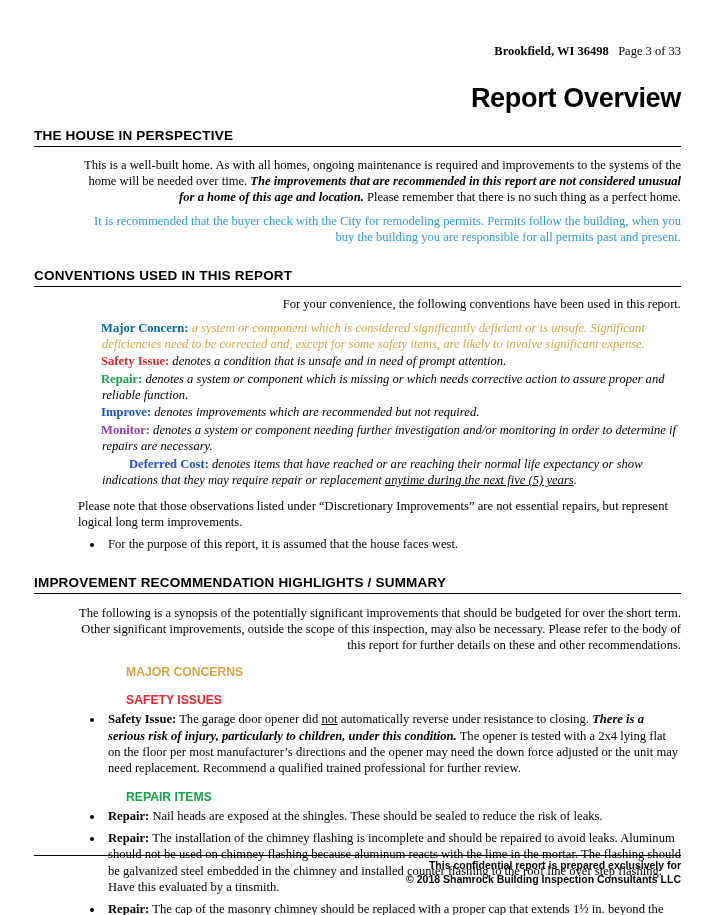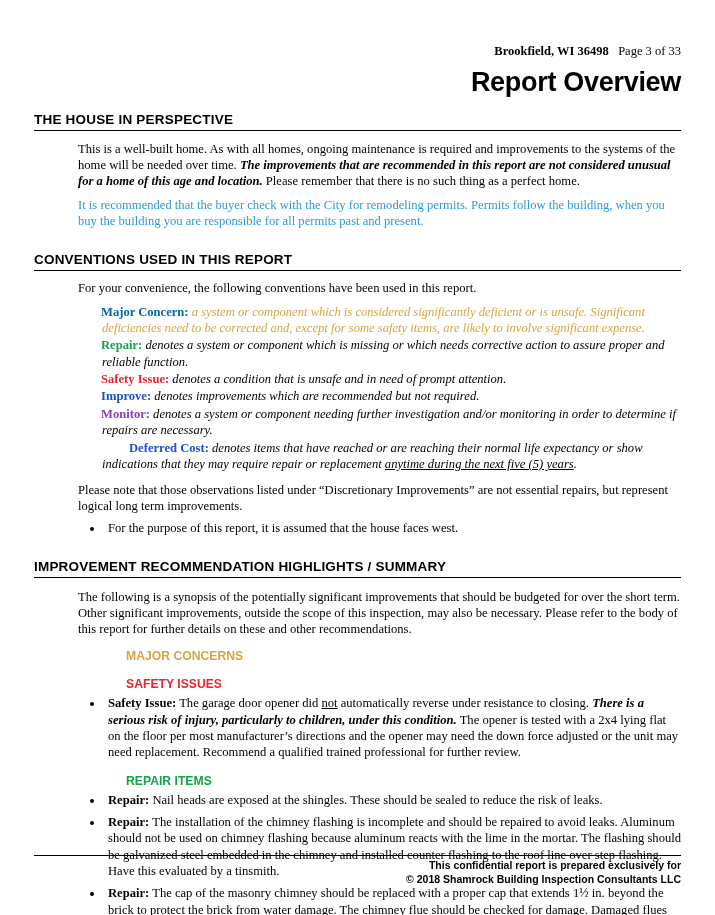--- a/index.html
+++ b/index.html
@@ -29,40 +29,40 @@
   }
   .header-line .pageno {
     font-weight: normal;
   }
   .doc-title {
     text-align: right;
     font-family: "Liberation Sans", sans-serif;
     font-weight: bold;
     font-size: 27px;
     letter-spacing: -0.3px;
-    margin-top: 8px;
+    margin-top: 24px;
     margin-bottom: 2px;
   }
   .section-head {
     font-family: "Liberation Sans", sans-serif;
     font-weight: bold;
     font-size: 13.5px;
     letter-spacing: 0.2px;
     border-bottom: 1.5px solid #000;
     padding-bottom: 3px;
     margin-top: 14px;
   }
   .section-head.sub {
     margin-top: 22px;
   }
   .body-block {
     margin: 10px 0 0 44px;
     font-size: 12.6px;
     line-height: 1.28;
-    text-align: left;
+    text-align: right;
   }
   .body-block p {
     margin: 0 0 2px 0;
   }
   .bi {
     font-weight: bold;
     font-style: italic;
   }
   .blue {
     color: #2f9ad4;
@@ -159,23 +159,23 @@
   <div class="section-head sub">CONVENTIONS USED IN THIS REPORT</div>
 
   <div class="body-block" style="margin-top:9px;">
     <p>For your convenience, the following conventions have been used in this report.</p>
   </div>
 
   <div class="conv-list">
 
     <p class="conv-item c-major"><span class="lbl lbl-major">Major Concern:</span><span> a system or component which is considered significantly deficient or is unsafe. Significant deficiencies need to be corrected and, except for some safety items, are likely to involve significant expense.</span></p>
 
+    <p class="conv-item c-safety"><span class="lbl lbl-safety">Safety Issue:</span><span>  denotes a condition that is unsafe and in need of prompt attention.</span></p>
+
     <p class="conv-item c-repair"><span class="lbl lbl-repair">Repair:</span><span> denotes a system or component which is missing or which needs corrective action to assure proper and reliable function.</span></p>
-
-    <p class="conv-item c-safety"><span class="lbl lbl-safety">Safety Issue:</span><span>  denotes a condition that is unsafe and in need of prompt attention.</span></p>
 
     <p class="conv-item c-improve"><span class="lbl lbl-improve">Improve:</span><span>  denotes improvements which are recommended but not required.</span></p>
 
     <p class="conv-item c-monitor"><span class="lbl lbl-monitor">Monitor:</span><span>  denotes a system or component needing further investigation and/or monitoring in order to determine if repairs are necessary.</span></p>
 
     <p class="conv-item c-deferred"><span class="lbl lbl-deferred">Deferred Cost:</span><span> denotes items that have reached or are reaching their normal life expectancy or show indications that they may require repair or replacement </span><span class="u">anytime during the next five (5) years</span><span>.</span></p>
 
   </div>
 
   <div class="after-conv">Please note that those observations listed under “Discretionary Improvements” are not essential repairs, but represent logical long term improvements.</div>

